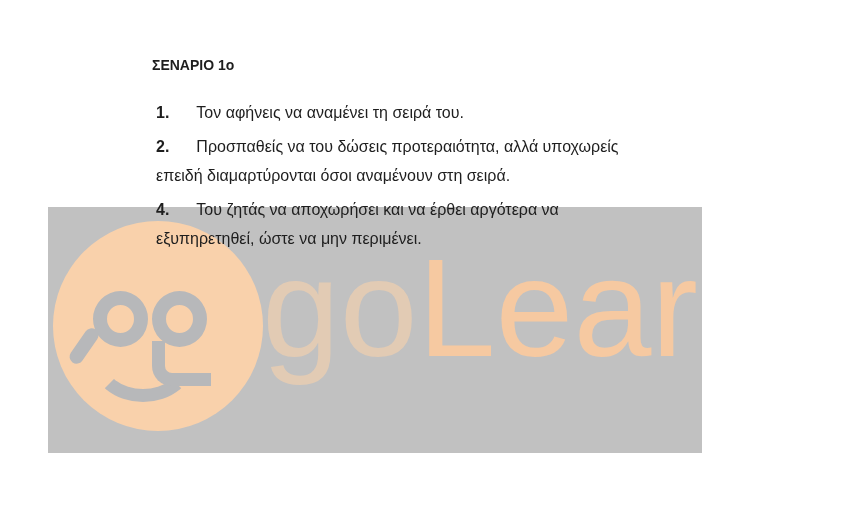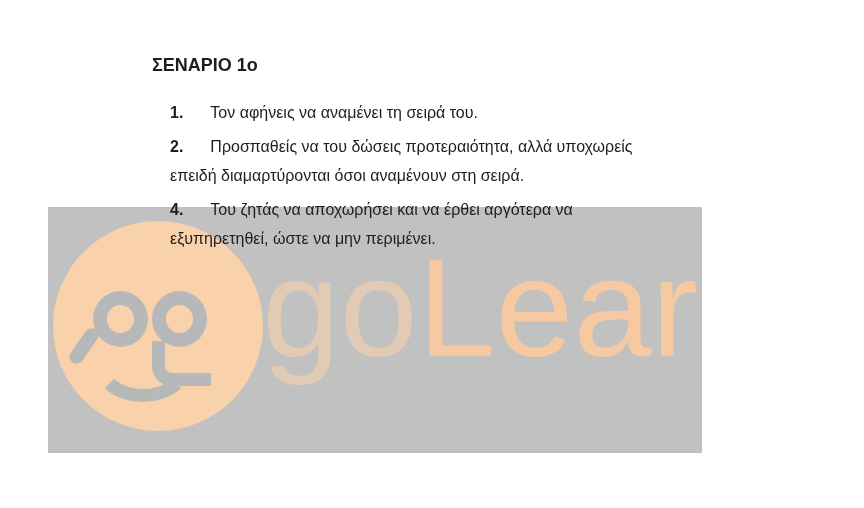--- a/index.html
+++ b/index.html
@@ -73,35 +73,35 @@
   .wm-learn{color:#f6c9a1;}
 
   
   .doc{
     position:absolute;
     left:152px;top:55px;
     width:640px;
     z-index:2;
   }
   .doc-title{
-    font-size:18px;
+    font-size:14px;
     line-height:20px;
     font-weight:700;
     margin:0 0 23px 0;
   }
   .para{
     font-size:16px;
     line-height:29px;
     margin:0;
     white-space:pre-line;
   }
   .option{
     font-size:16px;
     line-height:29px;
-    margin:5px 0 0 18px;
+    margin:5px 0 0 4px;
   }
   .option .num{font-weight:700;}
   .option .tab{display:inline-block;width:27px;}
   .option .opt-text{white-space:pre-line;}
 </style>
 </head>
 <body>
 
 <div class="page">
 

